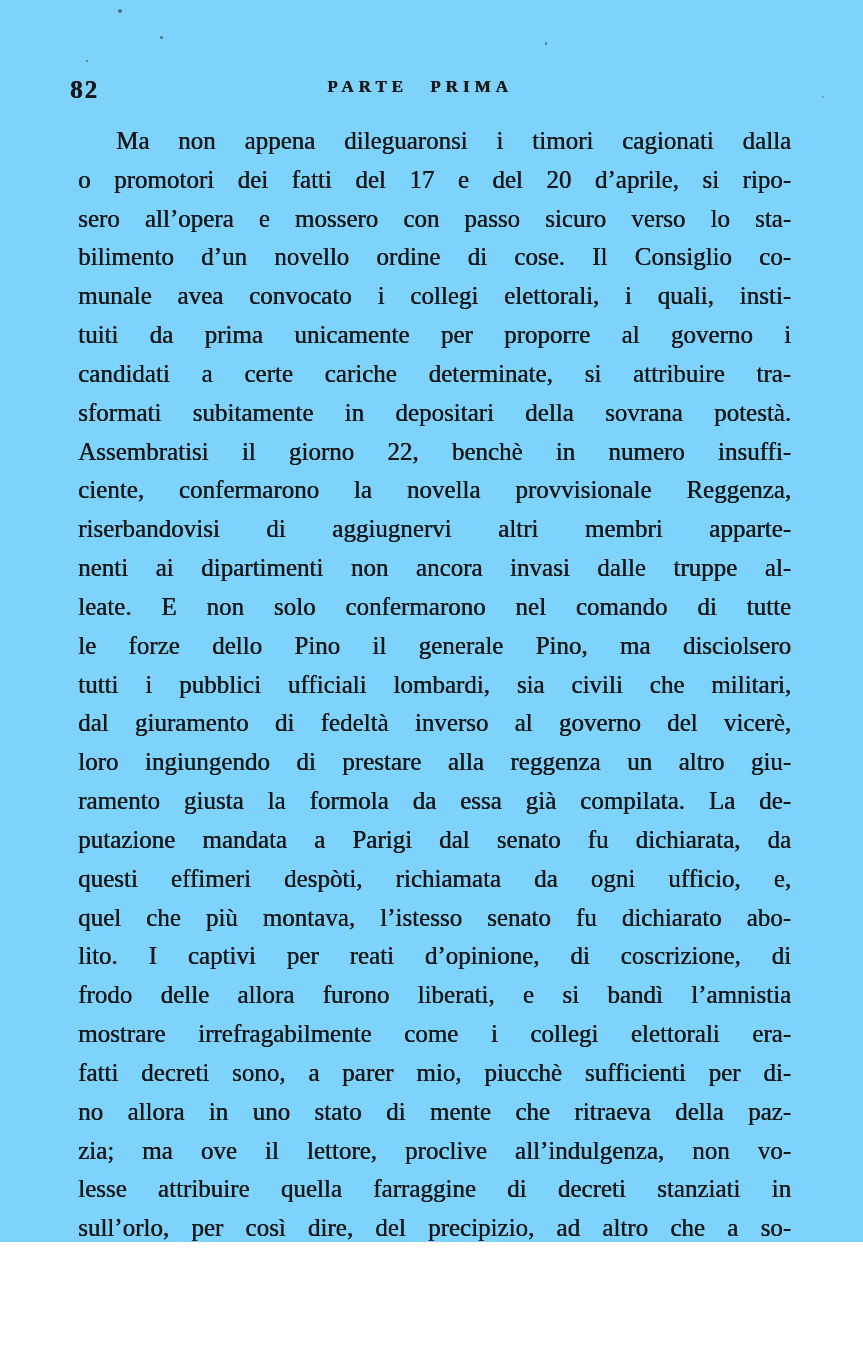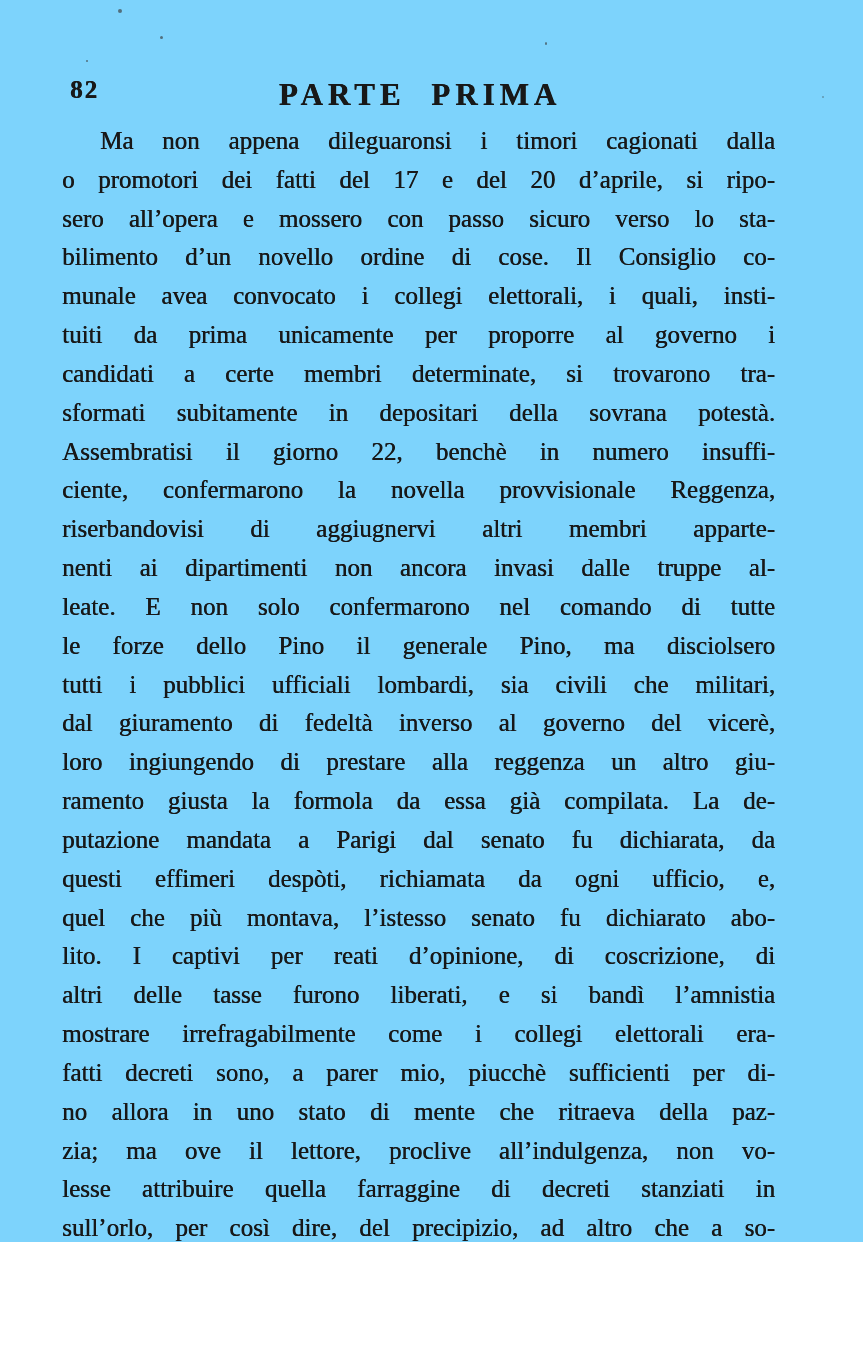--- a/index.html
+++ b/index.html
@@ -30,30 +30,30 @@
     font-size: 25px;
     letter-spacing: 2px;
     font-weight: bold;
     text-shadow: 0.4px 0 0 currentColor;
   }
   .running-head {
     position: absolute;
     left: 420px;
     top: 1px;
     transform: translateX(-50%);
-    font-size: 31px;
+    font-size: 17px;
     font-weight: bold;
     letter-spacing: 5px;
     word-spacing: 13px;
     white-space: nowrap;
     text-shadow: 0.4px 0 0 currentColor;
   }
   .text-block {
     position: absolute;
-    left: 62px;
+    left: 78px;
     top: 122px;
     width: 713px;
   }
   .line {
     font-size: 25px;
     line-height: 38.83px;
     height: 38.83px;
     text-align: justify;
     text-align-last: justify;
     text-shadow: 0.45px 0 0 currentColor;
@@ -94,37 +94,37 @@
     <span class="running-head">PARTE PRIMA</span>
   </div>
 
   <div class="text-block">
       <div class="line">Ma non appena dileguaronsi i timori cagionati dalla</div>
       <div class="line">o promotori dei fatti del 17 e del 20 d’aprile, si ripo-</div>
       <div class="line">sero all’opera e mossero con passo sicuro verso lo sta-</div>
       <div class="line">bilimento d’un novello ordine di cose. Il Consiglio co-</div>
       <div class="line">munale avea convocato i collegi elettorali, i quali, insti-</div>
       <div class="line">tuiti da prima unicamente per proporre al governo i</div>
-      <div class="line">candidati a certe membri determinate, si trovarono tra-</div>
+      <div class="line">candidati a certe cariche determinate, si attribuire tra-</div>
       <div class="line">sformati subitamente in depositari della sovrana potestà.</div>
       <div class="line">Assembratisi il giorno 22, benchè in numero insuffi-</div>
       <div class="line">ciente, confermarono la novella provvisionale Reggenza,</div>
       <div class="line">riserbandovisi di aggiugnervi altri membri apparte-</div>
       <div class="line">nenti ai dipartimenti non ancora invasi dalle truppe al-</div>
       <div class="line">leate. E non solo confermarono nel comando di tutte</div>
       <div class="line">le forze dello Pino il generale Pino, ma disciolsero</div>
       <div class="line">tutti i pubblici ufficiali lombardi, sia civili che militari,</div>
       <div class="line">dal giuramento di fedeltà inverso al governo del vicerè,</div>
       <div class="line">loro ingiungendo di prestare alla reggenza un altro giu-</div>
       <div class="line">ramento giusta la formola da essa già compilata. La de-</div>
       <div class="line">putazione mandata a Parigi dal senato fu dichiarata, da</div>
       <div class="line">questi effimeri despòti, richiamata da ogni ufficio, e,</div>
       <div class="line">quel che più montava, l’istesso senato fu dichiarato abo-</div>
       <div class="line">lito. I captivi per reati d’opinione, di coscrizione, di</div>
-      <div class="line">altri delle tasse furono liberati, e si bandì l’amnistia</div>
+      <div class="line">frodo delle allora furono liberati, e si bandì l’amnistia</div>
       <div class="line">mostrare irrefragabilmente come i collegi elettorali era-</div>
       <div class="line">fatti decreti sono, a parer mio, piucchè sufficienti per di-</div>
       <div class="line">no allora in uno stato di mente che ritraeva della paz-</div>
       <div class="line">zia; ma ove il lettore, proclive all’indulgenza, non vo-</div>
       <div class="line">lesse attribuire quella farraggine di decreti stanziati in</div>
       <div class="line">sull’orlo, per così dire, del precipizio, ad altro che a so-</div>
     </div>
 </div>
 
 </body></html>

